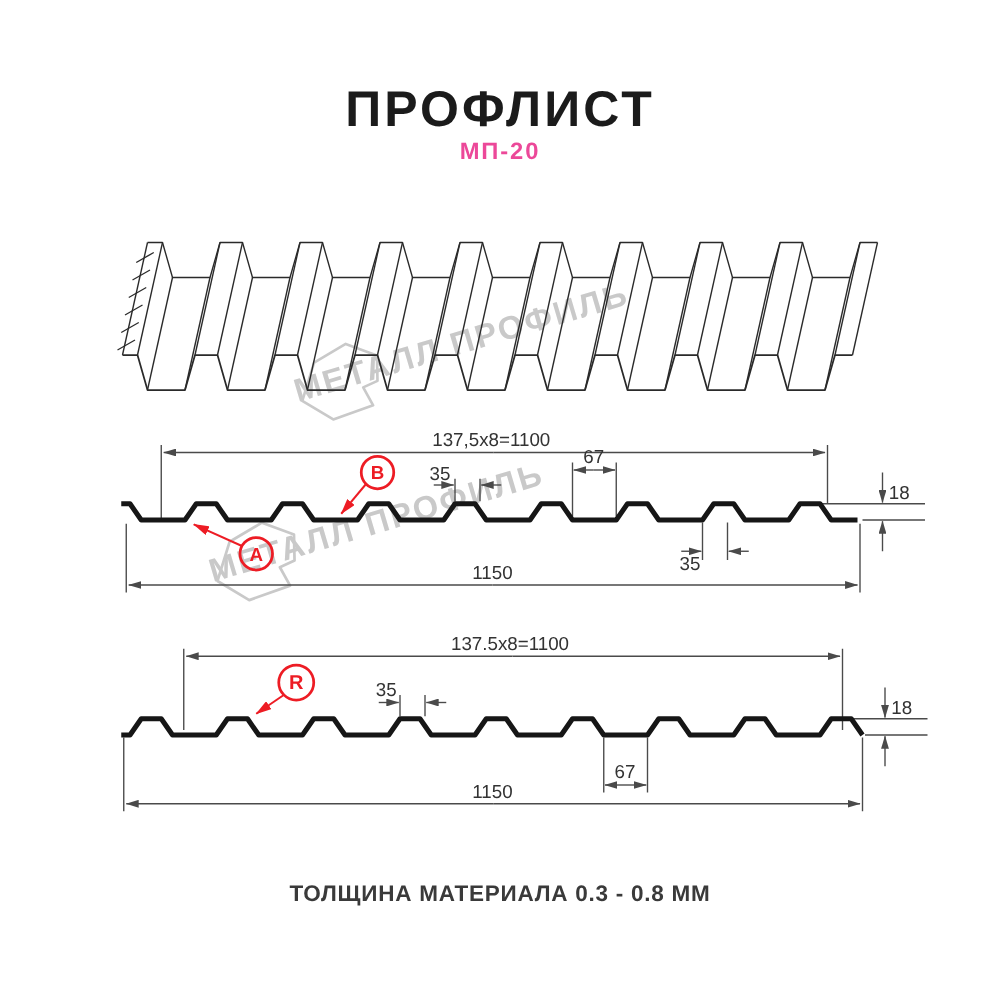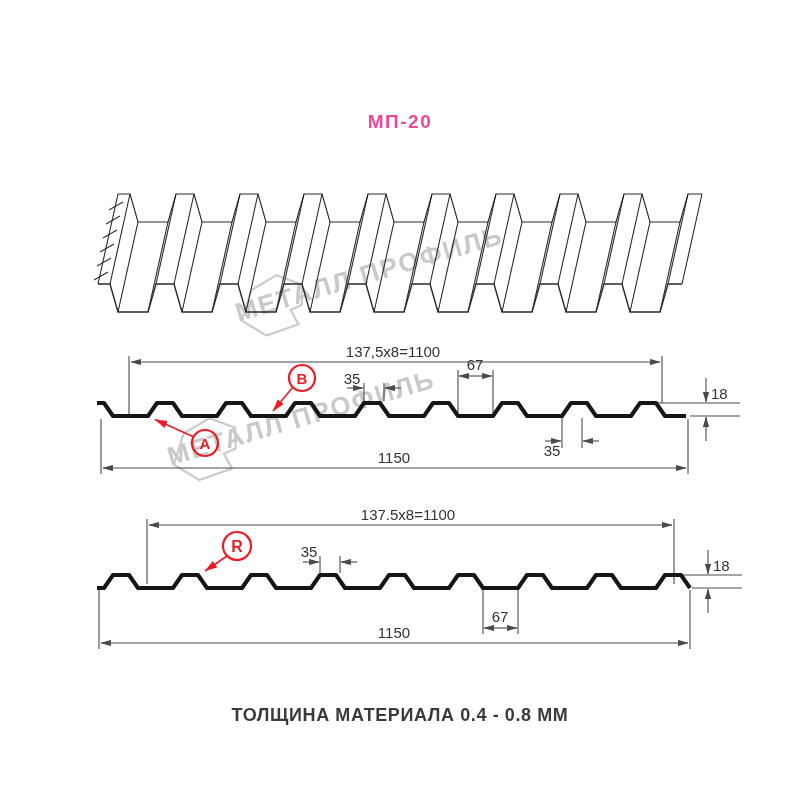--- a/index.html
+++ b/index.html
@@ -30,20 +30,21 @@
   .redline{stroke:var(--accent_red);stroke-width:1.6;fill:none;}
   .redcircle{stroke:var(--accent_red);stroke-width:2.2;fill:none;}
   .redletter{fill:var(--accent_red);font-size:15px;font-weight:700;text-anchor:middle;
              font-family:"Liberation Sans","DejaVu Sans",sans-serif;}
 </style>
 </head>
 <body>
 
 <div class="canvas">
 
+  <div class="title">ПРОФЛИСТ</div>
   <div class="subtitle">МП-20</div>
 
   <div class="wm" style="left:236px;top:298px;">
     <svg class="wm-logo" width="80" height="66" viewBox="0 0 90 74">
       <path d="M56,8 L80,26 L74,48 L60,50 L64,68 L26,70 L4,46 L24,16 Z"></path>
     </svg>
     <span class="wm-text">МЕТАЛЛ ПРОФИЛЬ</span>
   </div>
 
   <div class="wm" style="left:168px;top:442px;">
@@ -211,14 +212,14 @@
 
     <path class="profile" d="M97,88 h7 l9,-13 h16 l9,13 h35 l9,-13 h16 l9,13 h35 l9,-13 h16 l9,13 h35 l9,-13 h16 l9,13 h35 l9,-13 h16 l9,13 h35 l9,-13 h16 l9,13 h35 l9,-13 h16 l9,13 h35 l9,-13 h16 l9,13 h35 l9,-13 h16 l9,13"></path>
 
     <g>
       <line class="redline" x1="227" y1="56" x2="205" y2="71" marker-end="url(#arrR)"></line>
       <circle class="redcircle" cx="237" cy="46" r="14"></circle>
       <text class="redletter" x="237" y="51.5" style="font-size:16px">R</text>
     </g>
   </svg>
 
-  <div class="footer">ТОЛЩИНА МАТЕРИАЛА 0.4 - 0.8 ММ</div>
+  <div class="footer">ТОЛЩИНА МАТЕРИАЛА 0.3 - 0.8 ММ</div>
 </div>
 
 </body></html>

